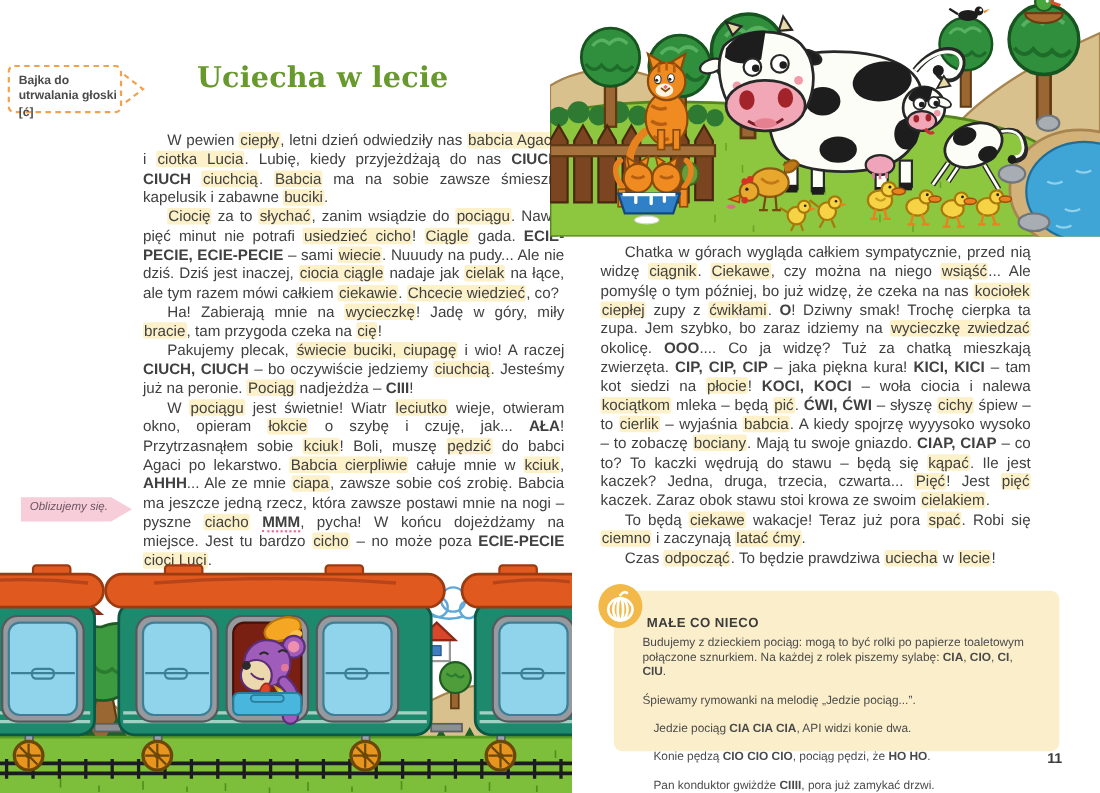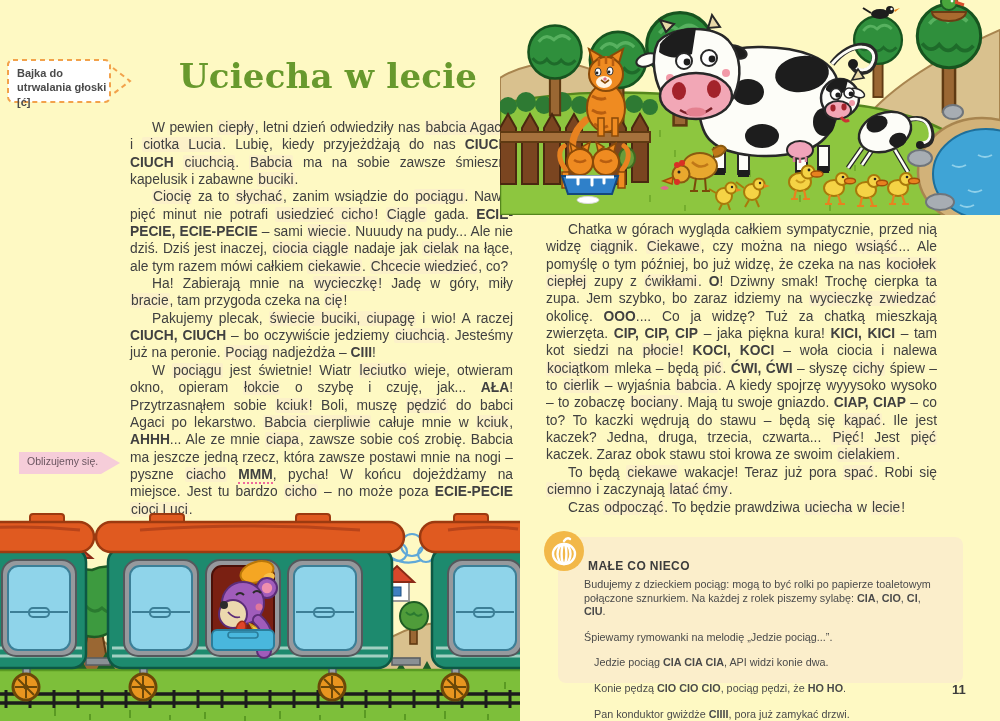--- a/index.html
+++ b/index.html
@@ -1,34 +1,34 @@
 <!DOCTYPE html>
 <html><head>
 <meta charset="utf-8">
 <style>
   html,body{margin:0;padding:0;background:#e8e8e8;}
-  .page{position:relative;width:1000px;height:721px;background:#fef9c3;overflow:hidden;
+  .page{position:relative;width:1000px;height:721px;background:#ffffff;overflow:hidden;
         font-family:"Liberation Sans",sans-serif;color:#404040;}
   
   .side-label{position:absolute;left:6px;top:58px;width:130px;height:48px;}
   .side-label svg{position:absolute;left:0;top:0;}
   .side-label .txt{position:absolute;left:11px;top:8px;width:90px;font-size:11px;font-weight:bold;
                    line-height:1.3;color:#4a4a4a;}
   .title{position:absolute;left:179px;top:56px;margin:0;font-family:"DejaVu Serif",serif;
-         font-size:34px;font-weight:700;color:#68992d;letter-spacing:.2px;}
+         font-size:26px;font-weight:700;color:#68992d;letter-spacing:.2px;}
   .col{position:absolute;font-size:13.8px;line-height:17.35px;text-align:justify;}
   .col p{margin:0;text-indent:22px;}
   .col-left{left:130px;top:119px;width:383px;}
   .col-right{left:546px;top:221px;width:391px;}
   .hl{background:#fcf1c9;border-radius:2px;padding:0 1px;}
   .b{font-weight:bold;}
   .bu{font-weight:bold;border-bottom:2px dotted #f0699d;}
   .margin-note{position:absolute;left:18px;top:451px;width:106px;height:24px;}
   .margin-note svg{position:absolute;left:0;top:0;}
-  .margin-note .txt{position:absolute;left:9px;top:4px;font-size:10.5px;color:#6b5560;}
+  .margin-note .txt{position:absolute;left:9px;top:4px;font-size:10.5px;font-style:italic;color:#6b5560;}
   
   .mcn-box{position:absolute;left:558px;top:537px;width:405px;height:146px;background:#fbeecb;border-radius:8px;}
   .mcn-icon{position:absolute;left:-15px;top:-7px;width:42px;height:42px;}
   .mcn-header{position:absolute;left:30px;top:22px;font-size:12px;font-weight:bold;color:#3c3c3c;letter-spacing:.4px;}
   .mcn-body{position:absolute;left:14px;top:29px;right:11px;font-size:10.8px;line-height:13.6px;color:#4a4a4a;}
   .mcn-body div{margin:12px;}
   .mcn-body .song{margin-left:22px;}
   .page-num{position:absolute;left:952px;top:682px;font-size:13px;font-weight:bold;color:#3c3c3c;}
   
   .farm{position:absolute;left:500px;top:0;width:500px;height:215px;}

